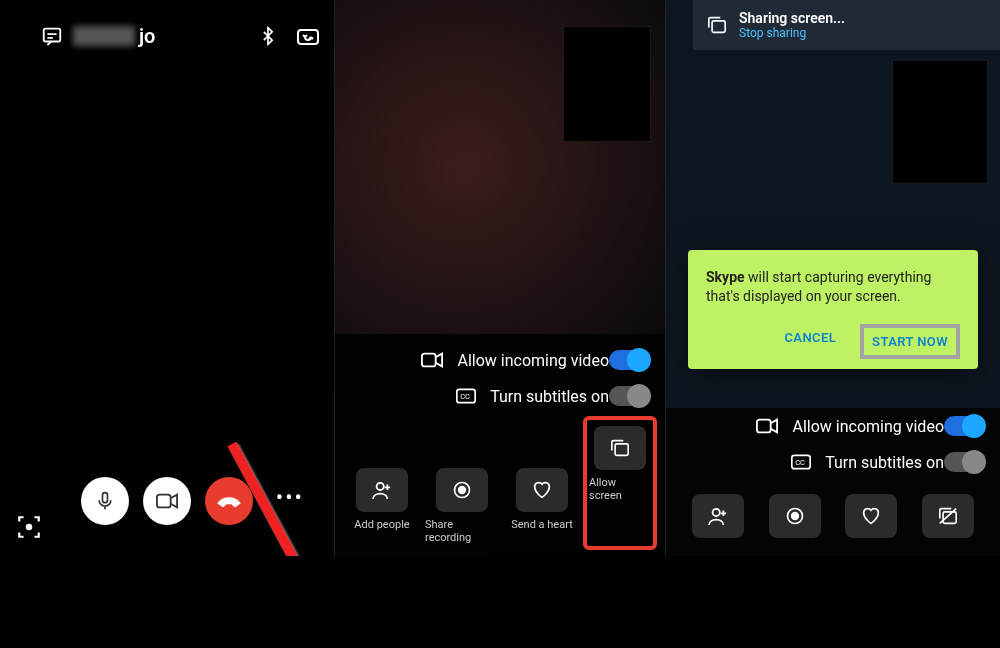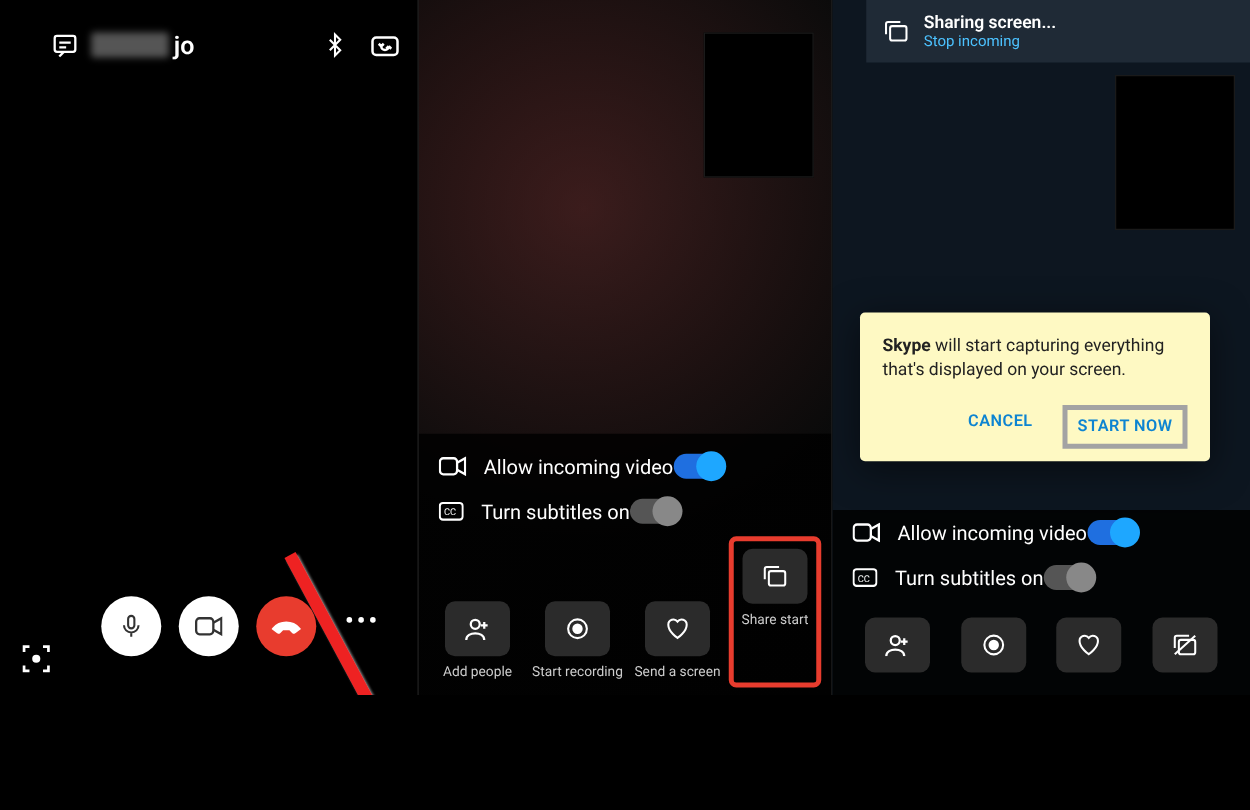--- a/index.html
+++ b/index.html
@@ -60,21 +60,21 @@
   .pip {
     position:absolute; top:26px; right:14px;
     width:88px; height:116px; background:#000; border:1px solid #1a1a1a;
   }
   .sheet {
     position:absolute; bottom:0; left:0; right:0;
     background:rgba(0,0,0,0.82);
     padding-top:8px;
   }
   .opt-row {
-    display:flex; align-items:center; justify-content:flex-start;
+    display:flex; align-items:center; justify-content:flex-end;
     padding:8px 16px; color:#fff; font-size:16px;
   }
   .opt-row .lbl { display:flex; align-items:center; gap:14px; }
   .toggle {
     width:40px; height:20px; border-radius:10px; position:relative;
   }
   .toggle .knob {
     position:absolute; top:-2px; width:24px; height:24px; border-radius:50%;
   }
   .toggle.on { background:#1f6fe0; }
@@ -104,22 +104,22 @@
     background:#1f2a36; padding:10px 14px; color:#fff;
   }
   .p3-banner .txt { display:flex; flex-direction:column; }
   .p3-banner .title { font-weight:600; font-size:14px; }
   .p3-banner .sub { color:#4cc2ff; font-size:12px; }
   .pip3 {
     position:absolute; top:60px; right:12px;
     width:96px; height:124px; background:#000; border:1px solid #1a1a1a;
   }
   .dialog {
-    position:absolute; top:250px; left:22px; right:32px;
-    background:#fef9c3; border-radius:4px; padding:18px 18px 10px 18px;
+    position:absolute; top:250px; left:22px; right:22px;
+    background:#bef264; border-radius:4px; padding:18px 18px 10px 18px;
     box-shadow:0 6px 30px rgba(0,0,0,0.5);
     color:#222; font-size:14px;
   }
   .dialog .msg { margin-bottom:18px; line-height:1.35;}
   .dialog .chk-row { display:flex; align-items:center; gap:10px; font-size:14px; margin-bottom:20px; color:#333;}
   .dialog .chk { width:16px; height:16px; border:2px solid #666; display:inline-block;}
   .dialog .btns { display:flex; justify-content:flex-end; gap:16px; }
   .dialog .dlg-btn { color:#0d84d1; font-weight:600; font-size:13px; letter-spacing:0.4px; padding:6px 8px;}
   .dialog .dlg-btn.highlight { border:4px solid #a3a3a3; }
 
@@ -256,54 +256,54 @@
         </div>
         <span>Add people</span>
       </div>
       <div class="action-cell">
         <div class="action-btn">
           <svg width="20" height="20" viewBox="0 0 24 24" fill="none" stroke="#fff" stroke-width="2">
             <circle cx="12" cy="12" r="9"></circle>
               <circle cx="12" cy="12" r="4" fill="#fff"></circle>
           </svg>
         </div>
-        <span>Start recording</span>
+        <span>Share recording</span>
       </div>
       <div class="action-cell">
         <div class="action-btn">
           <svg width="20" height="18" viewBox="0 0 24 22" fill="none" stroke="#fff" stroke-width="2">
             <path d="M12 20s-9-6-9-13a5 5 0 019-3 5 5 0 019 3c0 7-9 13-9 13z"></path>
           </svg>
         </div>
-        <span>Send a screen</span>
+        <span>Send a heart</span>
       </div>
       <div class="action-cell highlight">
         <div class="action-btn">
           <svg width="20" height="18" viewBox="0 0 24 22" fill="none" stroke="#fff" stroke-width="2">
             <rect x="6" y="6" width="16" height="14" rx="2"></rect>
               <path d="M2 14V4a2 2 0 012-2h12"></path>
           </svg>
         </div>
-        <span>Share start</span>
+        <span>Allow screen</span>
       </div>
     </div>
   </div>
 </div>
 
 <div class="panel panel3">
   <div class="p3-banner">
     <span>
       <svg width="20" height="18" viewBox="0 0 24 22" fill="none" stroke="#fff" stroke-width="2">
         <rect x="6" y="6" width="16" height="14" rx="2"></rect>
           <path d="M2 14V4a2 2 0 012-2h12"></path>
       </svg>
     </span>
     <div class="txt">
       <span class="title">Sharing screen...</span>
-      <span class="sub">Stop incoming</span>
+      <span class="sub">Stop sharing</span>
     </div>
   </div>
 
   <div class="pip3"></div>
 
   <div class="dialog">
     <div class="msg">
       <b>Skype</b><span> will start capturing everything that's displayed on your screen.</span>
     </div>
     <div class="btns">

